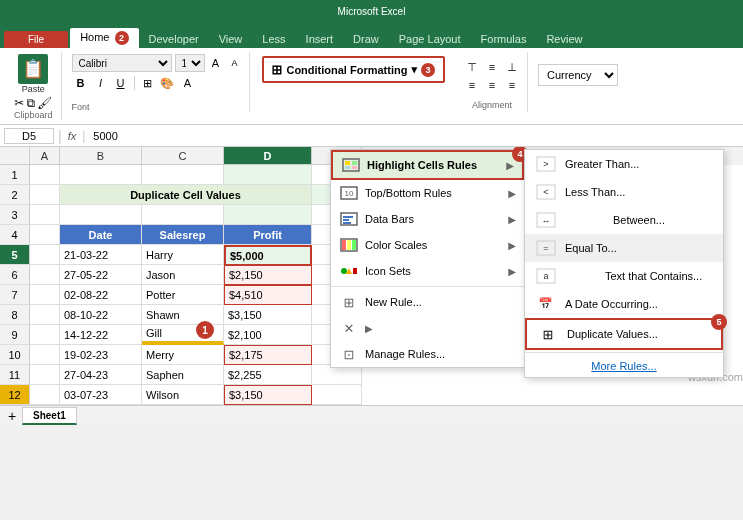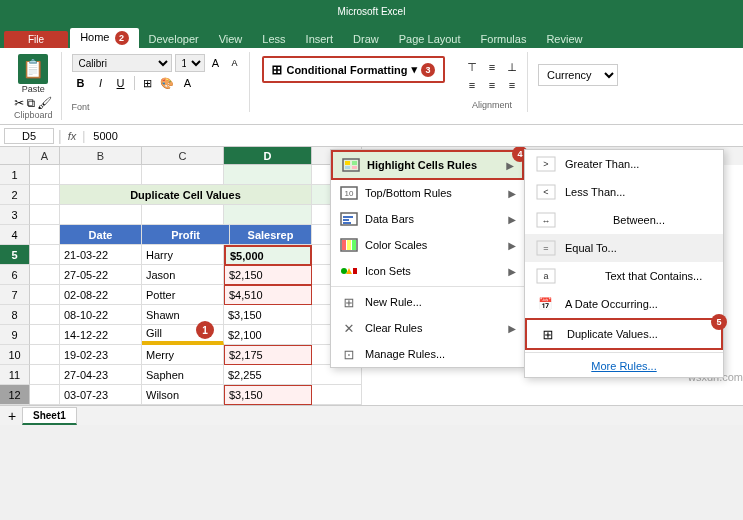--- a/index.html
+++ b/index.html
@@ -120,21 +120,21 @@
       <div style="width:30px; height:20px; border-right:1px solid #ccc; border-bottom:1px solid #ddd; font-size:11px; text-align:center; display:flex; align-items:center; justify-content:center; background:#f2f2f2;">2</div>
       <div style="width:30px; height:20px; border-right:1px solid #ccc; border-bottom:1px solid #ddd; font-size:11px; text-align:center; display:flex; align-items:center; justify-content:center; background:#f2f2f2;">3</div>
       <div style="width:30px; height:20px; border-right:1px solid #ccc; border-bottom:1px solid #ddd; font-size:11px; text-align:center; display:flex; align-items:center; justify-content:center; background:#f2f2f2;">4</div>
       <div style="width:30px; height:20px; border-right:1px solid #ccc; border-bottom:1px solid #ddd; font-size:11px; text-align:center; display:flex; align-items:center; justify-content:center; background:#217346; color:white; font-weight:bold;">5</div>
       <div style="width:30px; height:20px; border-right:1px solid #ccc; border-bottom:1px solid #ddd; font-size:11px; text-align:center; display:flex; align-items:center; justify-content:center; background:#f2f2f2;">6</div>
       <div style="width:30px; height:20px; border-right:1px solid #ccc; border-bottom:1px solid #ddd; font-size:11px; text-align:center; display:flex; align-items:center; justify-content:center; background:#f2f2f2;">7</div>
       <div style="width:30px; height:20px; border-right:1px solid #ccc; border-bottom:1px solid #ddd; font-size:11px; text-align:center; display:flex; align-items:center; justify-content:center; background:#f2f2f2;">8</div>
       <div style="width:30px; height:20px; border-right:1px solid #ccc; border-bottom:1px solid #ddd; font-size:11px; text-align:center; display:flex; align-items:center; justify-content:center; background:#f2f2f2;">9</div>
       <div style="width:30px; height:20px; border-right:1px solid #ccc; border-bottom:1px solid #ddd; font-size:11px; text-align:center; display:flex; align-items:center; justify-content:center; background:#f2f2f2;">10</div>
       <div style="width:30px; height:20px; border-right:1px solid #ccc; border-bottom:1px solid #ddd; font-size:11px; text-align:center; display:flex; align-items:center; justify-content:center; background:#f2f2f2;">11</div>
-      <div style="width:30px; height:20px; border-right:1px solid #ccc; border-bottom:1px solid #ddd; font-size:11px; text-align:center; display:flex; align-items:center; justify-content:center; background:#a3a3a3;">12</div>
+      <div style="width:30px; height:20px; border-right:1px solid #ccc; border-bottom:1px solid #ddd; font-size:11px; text-align:center; display:flex; align-items:center; justify-content:center; background:#eab308;">12</div>
     </div>
 
     <div style="display:flex; flex-direction:column; flex:1;">
 
       <div style="display:flex;">
         <div style="width:30px; height:20px; border-right:1px solid #ddd; border-bottom:1px solid #ddd; background:#fff;"></div>
         <div style="width:82px; height:20px; border-right:1px solid #ddd; border-bottom:1px solid #ddd; background:#fff;"></div>
         <div style="width:82px; height:20px; border-right:1px solid #ddd; border-bottom:1px solid #ddd; background:#fff;"></div>
         <div style="width:88px; height:20px; border-right:1px solid #ddd; border-bottom:1px solid #ddd; background:#e8f5e9;"></div>
         <div style="width:50px; height:20px; border-right:1px solid #ddd; border-bottom:1px solid #ddd; background:#fff;"></div>
@@ -151,22 +151,22 @@
         <div style="width:30px; height:20px; border-right:1px solid #ddd; border-bottom:1px solid #ddd; background:#fff;"></div>
         <div style="width:82px; height:20px; border-right:1px solid #ddd; border-bottom:1px solid #ddd; background:#fff;"></div>
         <div style="width:82px; height:20px; border-right:1px solid #ddd; border-bottom:1px solid #ddd; background:#fff;"></div>
         <div style="width:88px; height:20px; border-right:1px solid #ddd; border-bottom:1px solid #ddd; background:#e8f5e9;"></div>
         <div style="width:50px; height:20px; border-right:1px solid #ddd; border-bottom:1px solid #ddd; background:#fff;"></div>
       </div>
 
       <div style="display:flex;">
         <div style="width:30px; height:20px; border-right:1px solid #ddd; border-bottom:1px solid #ddd; background:#fff;"></div>
         <div style="width:82px; height:20px; border-right:1px solid #ddd; border-bottom:1px solid #ddd; background:#4472c4; color:white; font-weight:bold; font-size:11px; display:flex; align-items:center; justify-content:center;">Date</div>
+        <div style="width:82px; height:20px; border-right:1px solid #ddd; border-bottom:1px solid #ddd; background:#4472c4; color:white; font-weight:bold; font-size:11px; display:flex; align-items:center; justify-content:center;">Salesrep</div>
         <div style="width:88px; height:20px; border-right:1px solid #ddd; border-bottom:1px solid #ddd; background:#4472c4; color:white; font-weight:bold; font-size:11px; display:flex; align-items:center; justify-content:center;">Profit</div>
-        <div style="width:82px; height:20px; border-right:1px solid #ddd; border-bottom:1px solid #ddd; background:#4472c4; color:white; font-weight:bold; font-size:11px; display:flex; align-items:center; justify-content:center;">Salesrep</div>
         <div style="width:50px; height:20px; border-right:1px solid #ddd; border-bottom:1px solid #ddd; background:#fff;"></div>
       </div>
 
       <div style="display:flex;">
         <div style="width:30px; height:20px; border-right:1px solid #ddd; border-bottom:1px solid #ddd; background:#fff;"></div>
         <div style="width:82px; height:20px; border-right:1px solid #ddd; border-bottom:1px solid #ddd; font-size:11px; padding:0 4px; display:flex; align-items:center;">21-03-22</div>
         <div style="width:82px; height:20px; border-right:1px solid #ddd; border-bottom:1px solid #ddd; font-size:11px; padding:0 4px; display:flex; align-items:center;">Harry</div>
         <div style="width:88px; height:20px; border:2px solid #c0392b; border-bottom:1px solid #c0392b; background:#e8f5e9; font-size:11px; padding:0 4px; display:flex; align-items:center; font-weight:bold;">$5,000</div>
         <div style="width:50px; height:20px; border-right:1px solid #ddd; border-bottom:1px solid #ddd; background:#fff;"></div>
       </div>
@@ -299,21 +299,20 @@
 
     <div style="height:1px; background:#e0e0e0; margin:2px 0;"></div>
 
     <div style="display:flex; align-items:center; padding:5px 8px; font-size:11px; cursor:pointer; gap:6px;">
       <div style="width:20px; height:16px; display:flex; align-items:center; justify-content:center; flex-shrink:0; font-size:13px; color:#666;">⊞</div>
       <span style="flex:1;">New Rule...</span>
     </div>
 
     <div style="display:flex; align-items:center; padding:5px 8px; font-size:11px; cursor:pointer; gap:6px;">
       <div style="width:20px; height:16px; display:flex; align-items:center; justify-content:center; flex-shrink:0; font-size:13px; color:#666;">✕</div>
-      <span style="flex:1;">Clear Rules</span>
       <span style="color:#666; font-size:10px;">▶</span>
     </div>
 
     <div style="display:flex; align-items:center; padding:5px 8px; font-size:11px; cursor:pointer; gap:6px;">
       <div style="width:20px; height:16px; display:flex; align-items:center; justify-content:center; flex-shrink:0; font-size:13px; color:#666;">⊡</div>
       <span style="flex:1;">Manage Rules...</span>
     </div>
   </div>
 
   <div style="position:absolute; top:2px; left:524px; background:#fff; border:1px solid #ccc; box-shadow:2px 2px 8px rgba(0,0,0,0.2); width:200px; z-index:201;">

